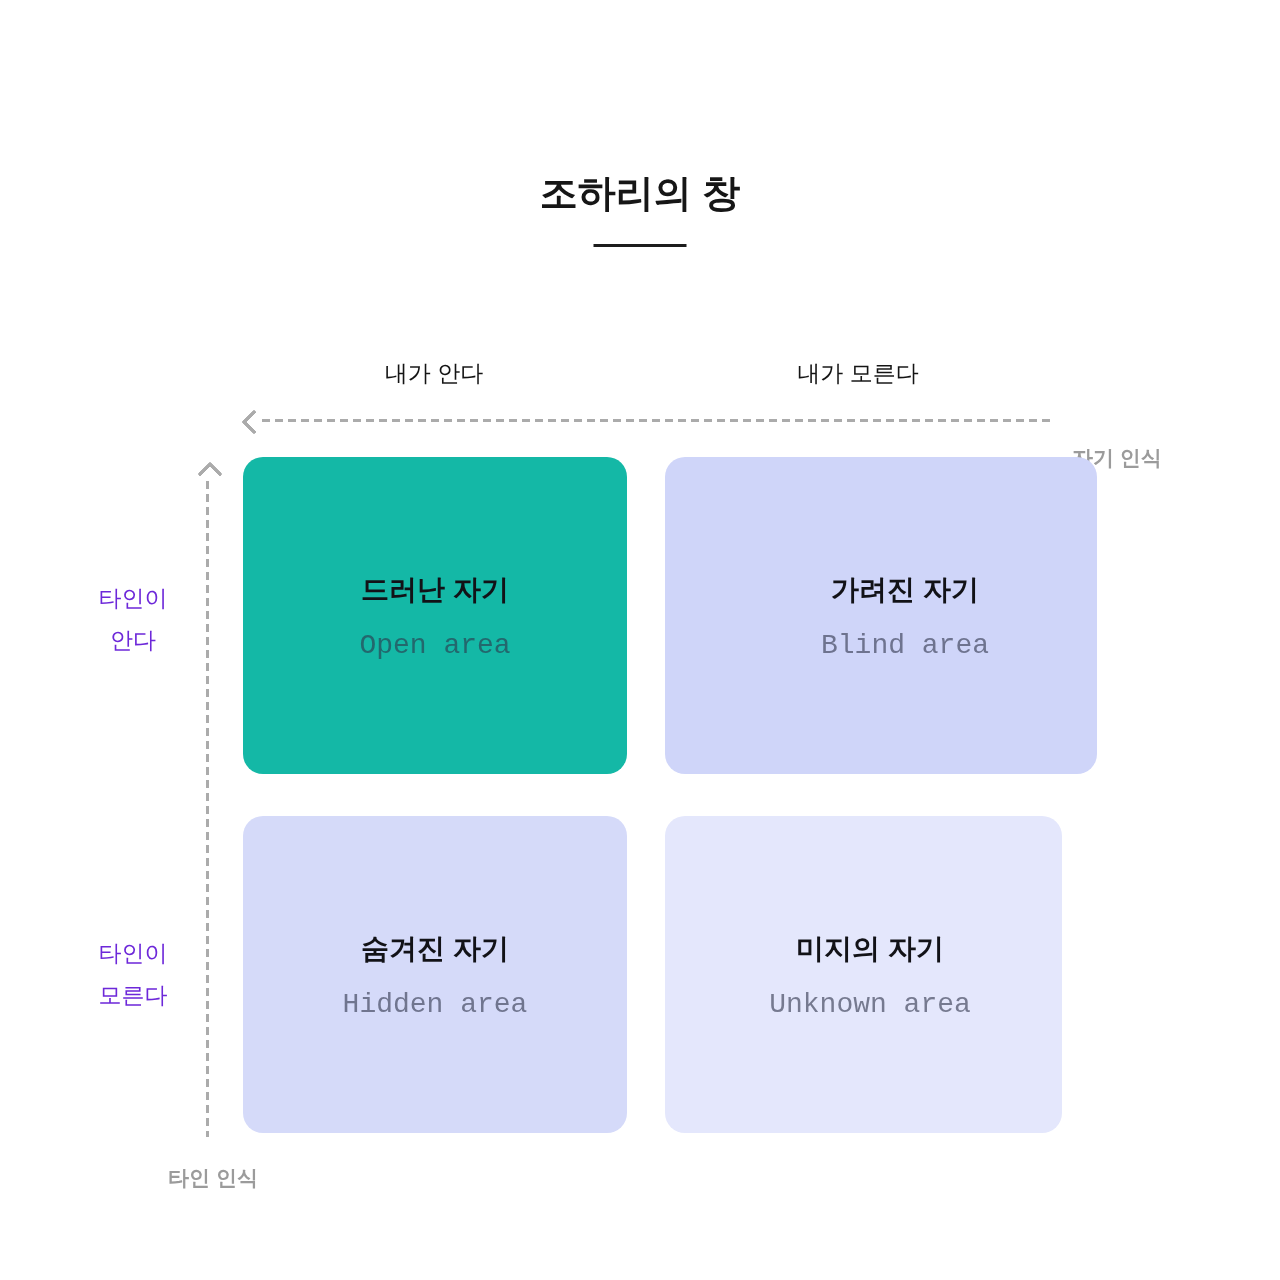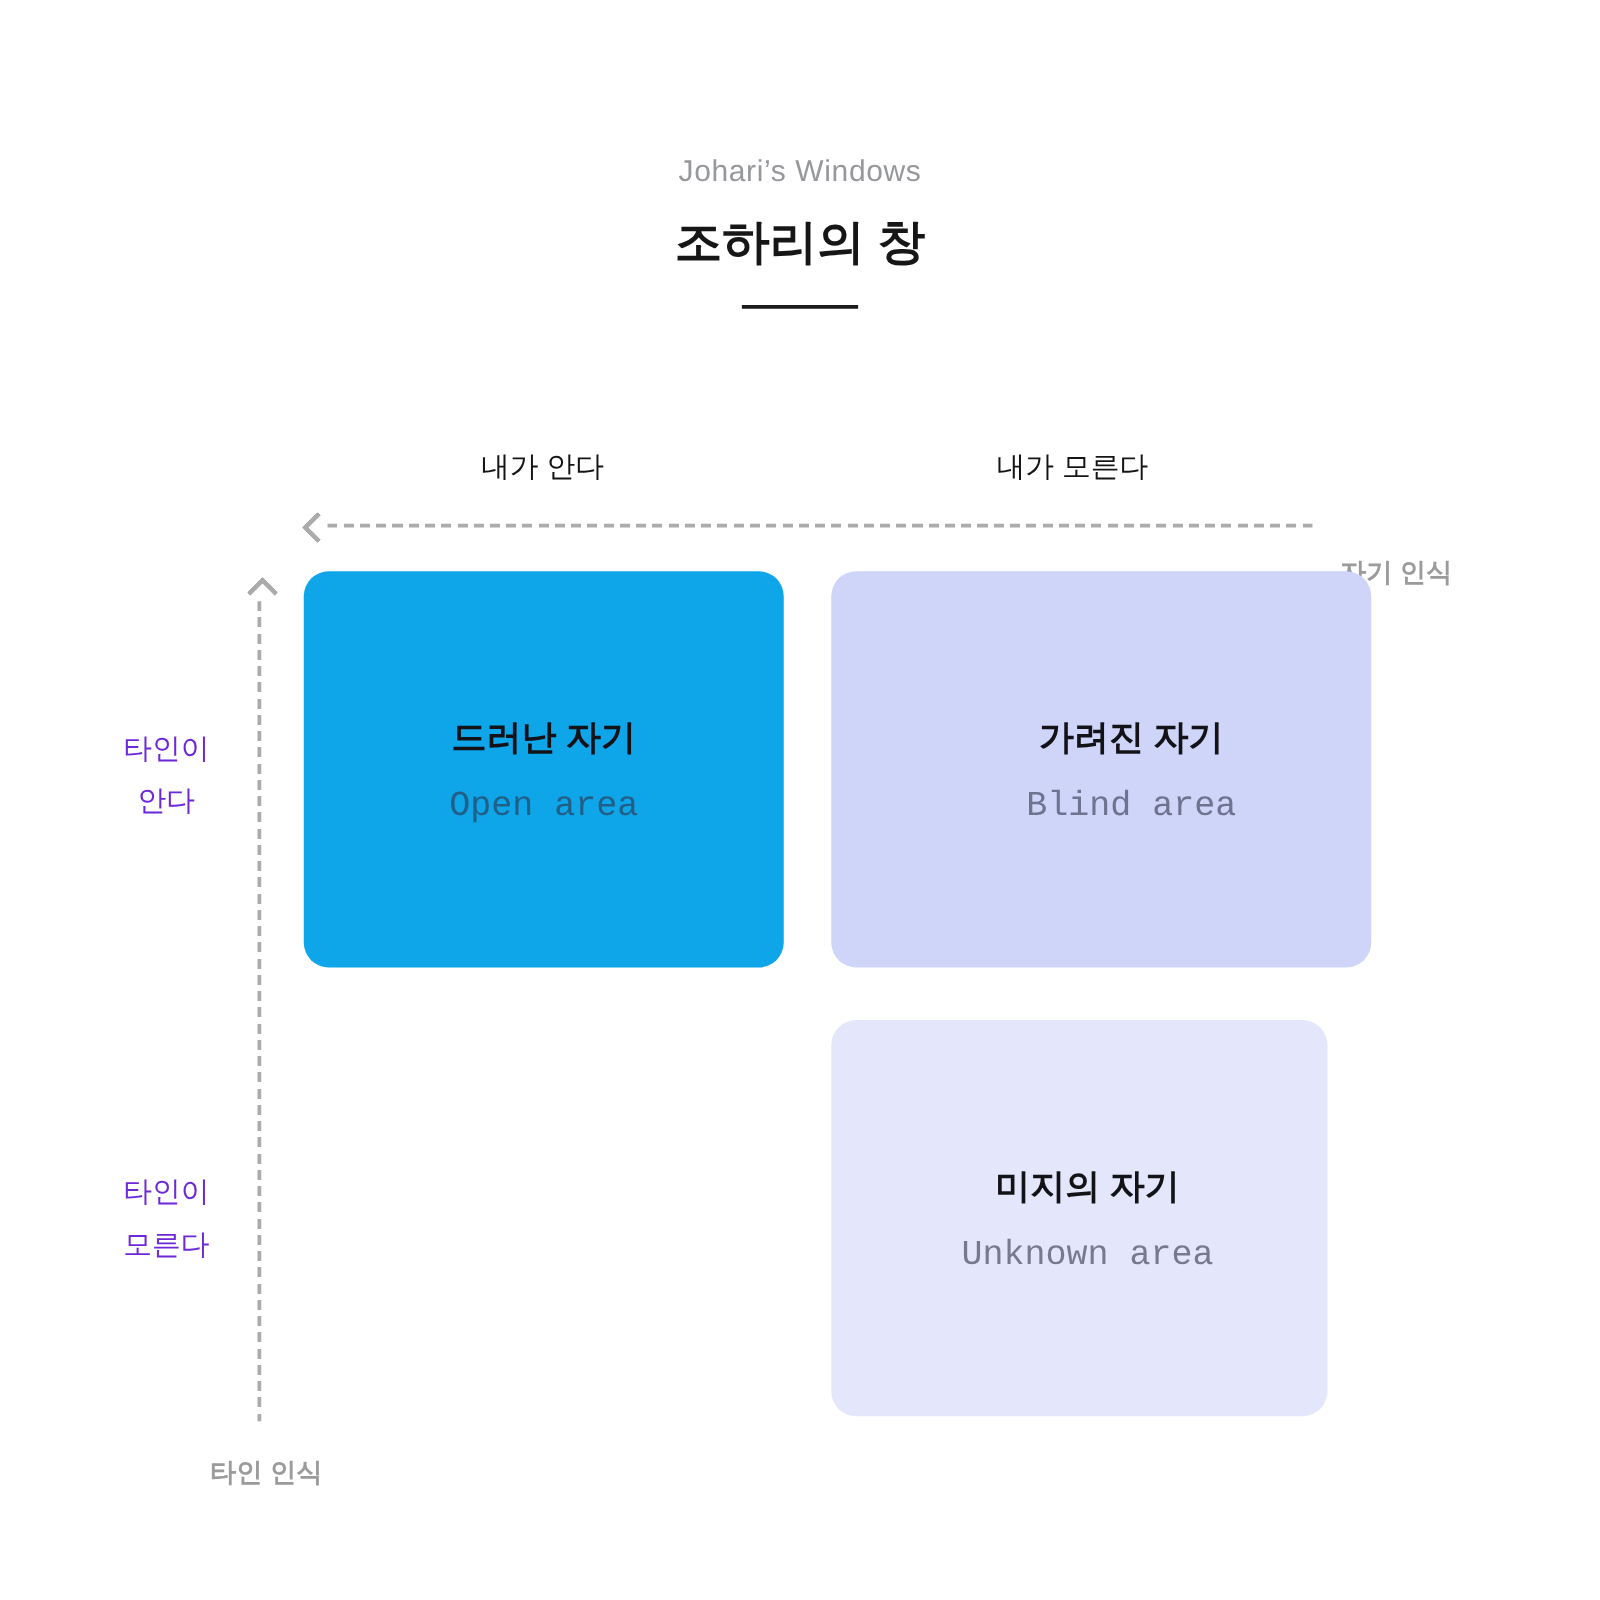--- a/index.html
+++ b/index.html
@@ -161,21 +161,20 @@
     font-weight: 400;
     color: rgba(45, 50, 72, 0.60);
     font-family: Liberation Mono, monospace;
   }
 </style>
 </head>
 <body>
 
 <div class="canvas">
 
-  <div class="subtitle">Johari’s Windows</div>
   <h1 class="title">조하리의 창</h1>
   <div class="divider"></div>
 
   <div class="xlab xlab-left">내가 안다</div>
   <div class="xlab xlab-right">내가 모른다</div>
 
   <div class="dash-h"></div>
   <div class="chevron chevron-left"></div>
   <div class="axis-name x-axis-name">자기 인식</div>
 
@@ -185,29 +184,33 @@
 
   <div class="ylab ylab-top">
     <div>타인이</div>
     <div>안다</div>
   </div>
   <div class="ylab ylab-bottom">
     <div>타인이</div>
     <div>모른다</div>
   </div>
 
-  <div class="quad quad-tl" style="background-color: #0ea5e9;">
+  <div class="quad quad-tl" style="background-color: #14b8a6;">
     <div class="q-title">드러난 자기</div>
     <div class="q-sub">Open area</div>
   </div>
 
   <div class="quad quad-tr" style="background-color: rgb(207, 213, 249); padding-left: 48px;">
     <div class="q-title">가려진 자기</div>
     <div class="q-sub">Blind area</div>
   </div>
 
+  <div class="quad quad-bl" style="background-color: rgb(213, 218, 249);">
+    <div class="q-title">숨겨진 자기</div>
+    <div class="q-sub">Hidden area</div>
+  </div>
 
   <div class="quad quad-br" style="background-color: rgb(228, 231, 252);">
     <div class="q-title">미지의 자기</div>
     <div class="q-sub">Unknown area</div>
   </div>
 
 </div>
 
 </body></html>

